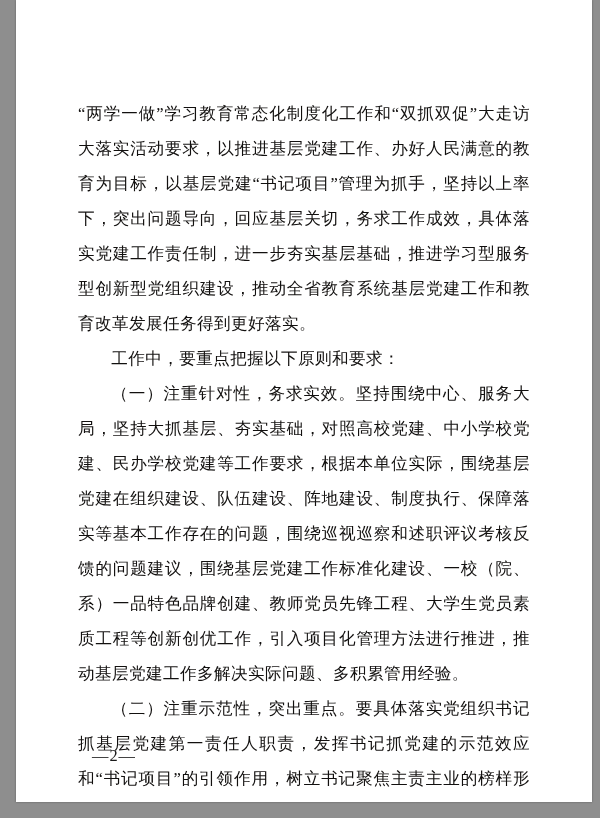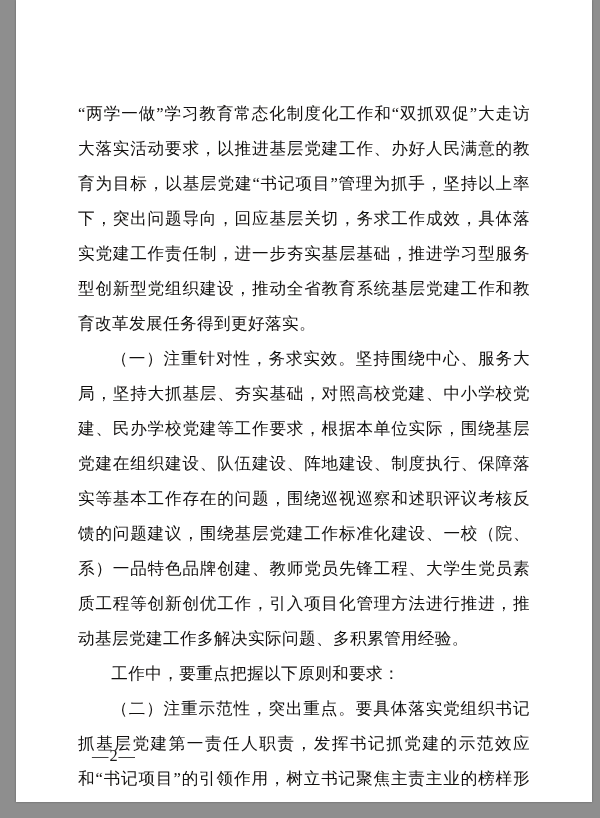--- a/index.html
+++ b/index.html
@@ -63,21 +63,21 @@
     padding-left: 14px;
   }
 </style>
 </head>
 <body>
 
 <div class="page-wrap">
   <div class="page-inner">
     <div class="doc-body">
       <p class="para">“两学一做”学习教育常态化制度化工作和“双抓双促”大走访大落实活动要求，以推进基层党建工作、办好人民满意的教育为目标，以基层党建“书记项目”管理为抓手，坚持以上率下，突出问题导向，回应基层关切，务求工作成效，具体落实党建工作责任制，进一步夯实基层基础，推进学习型服务型创新型党组织建设，推动全省教育系统基层党建工作和教育改革发展任务得到更好落实。</p>
+      <p class="para indent">工作中，要重点把握以下原则和要求：</p>
       <p class="para indent">（一）注重针对性，务求实效。坚持围绕中心、服务大局，坚持大抓基层、夯实基础，对照高校党建、中小学校党建、民办学校党建等工作要求，根据本单位实际，围绕基层党建在组织建设、队伍建设、阵地建设、制度执行、保障落实等基本工作存在的问题，围绕巡视巡察和述职评议考核反馈的问题建议，围绕基层党建工作标准化建设、一校（院、系）一品特色品牌创建、教师党员先锋工程、大学生党员素质工程等创新创优工作，引入项目化管理方法进行推进，推动基层党建工作多解决实际问题、多积累管用经验。</p>
-      <p class="para indent">工作中，要重点把握以下原则和要求：</p>
       <p class="para indent">（二）注重示范性，突出重点。要具体落实党组织书记抓基层党建第一责任人职责，发挥书记抓党建的示范效应和“书记项目”的引领作用，树立书记聚焦主责主业的榜样形象，紧盯困扰基层党建工作的“老大难”问题，书记亲自抓、带头抓、带领抓，积极攻坚克难，着力破解一批基层党建工作突出问题，形成一批</p>
     </div>
   </div>
   <div class="footer">
     <div class="page-number">—2—</div>
   </div>
 </div>
 
 </body></html>

